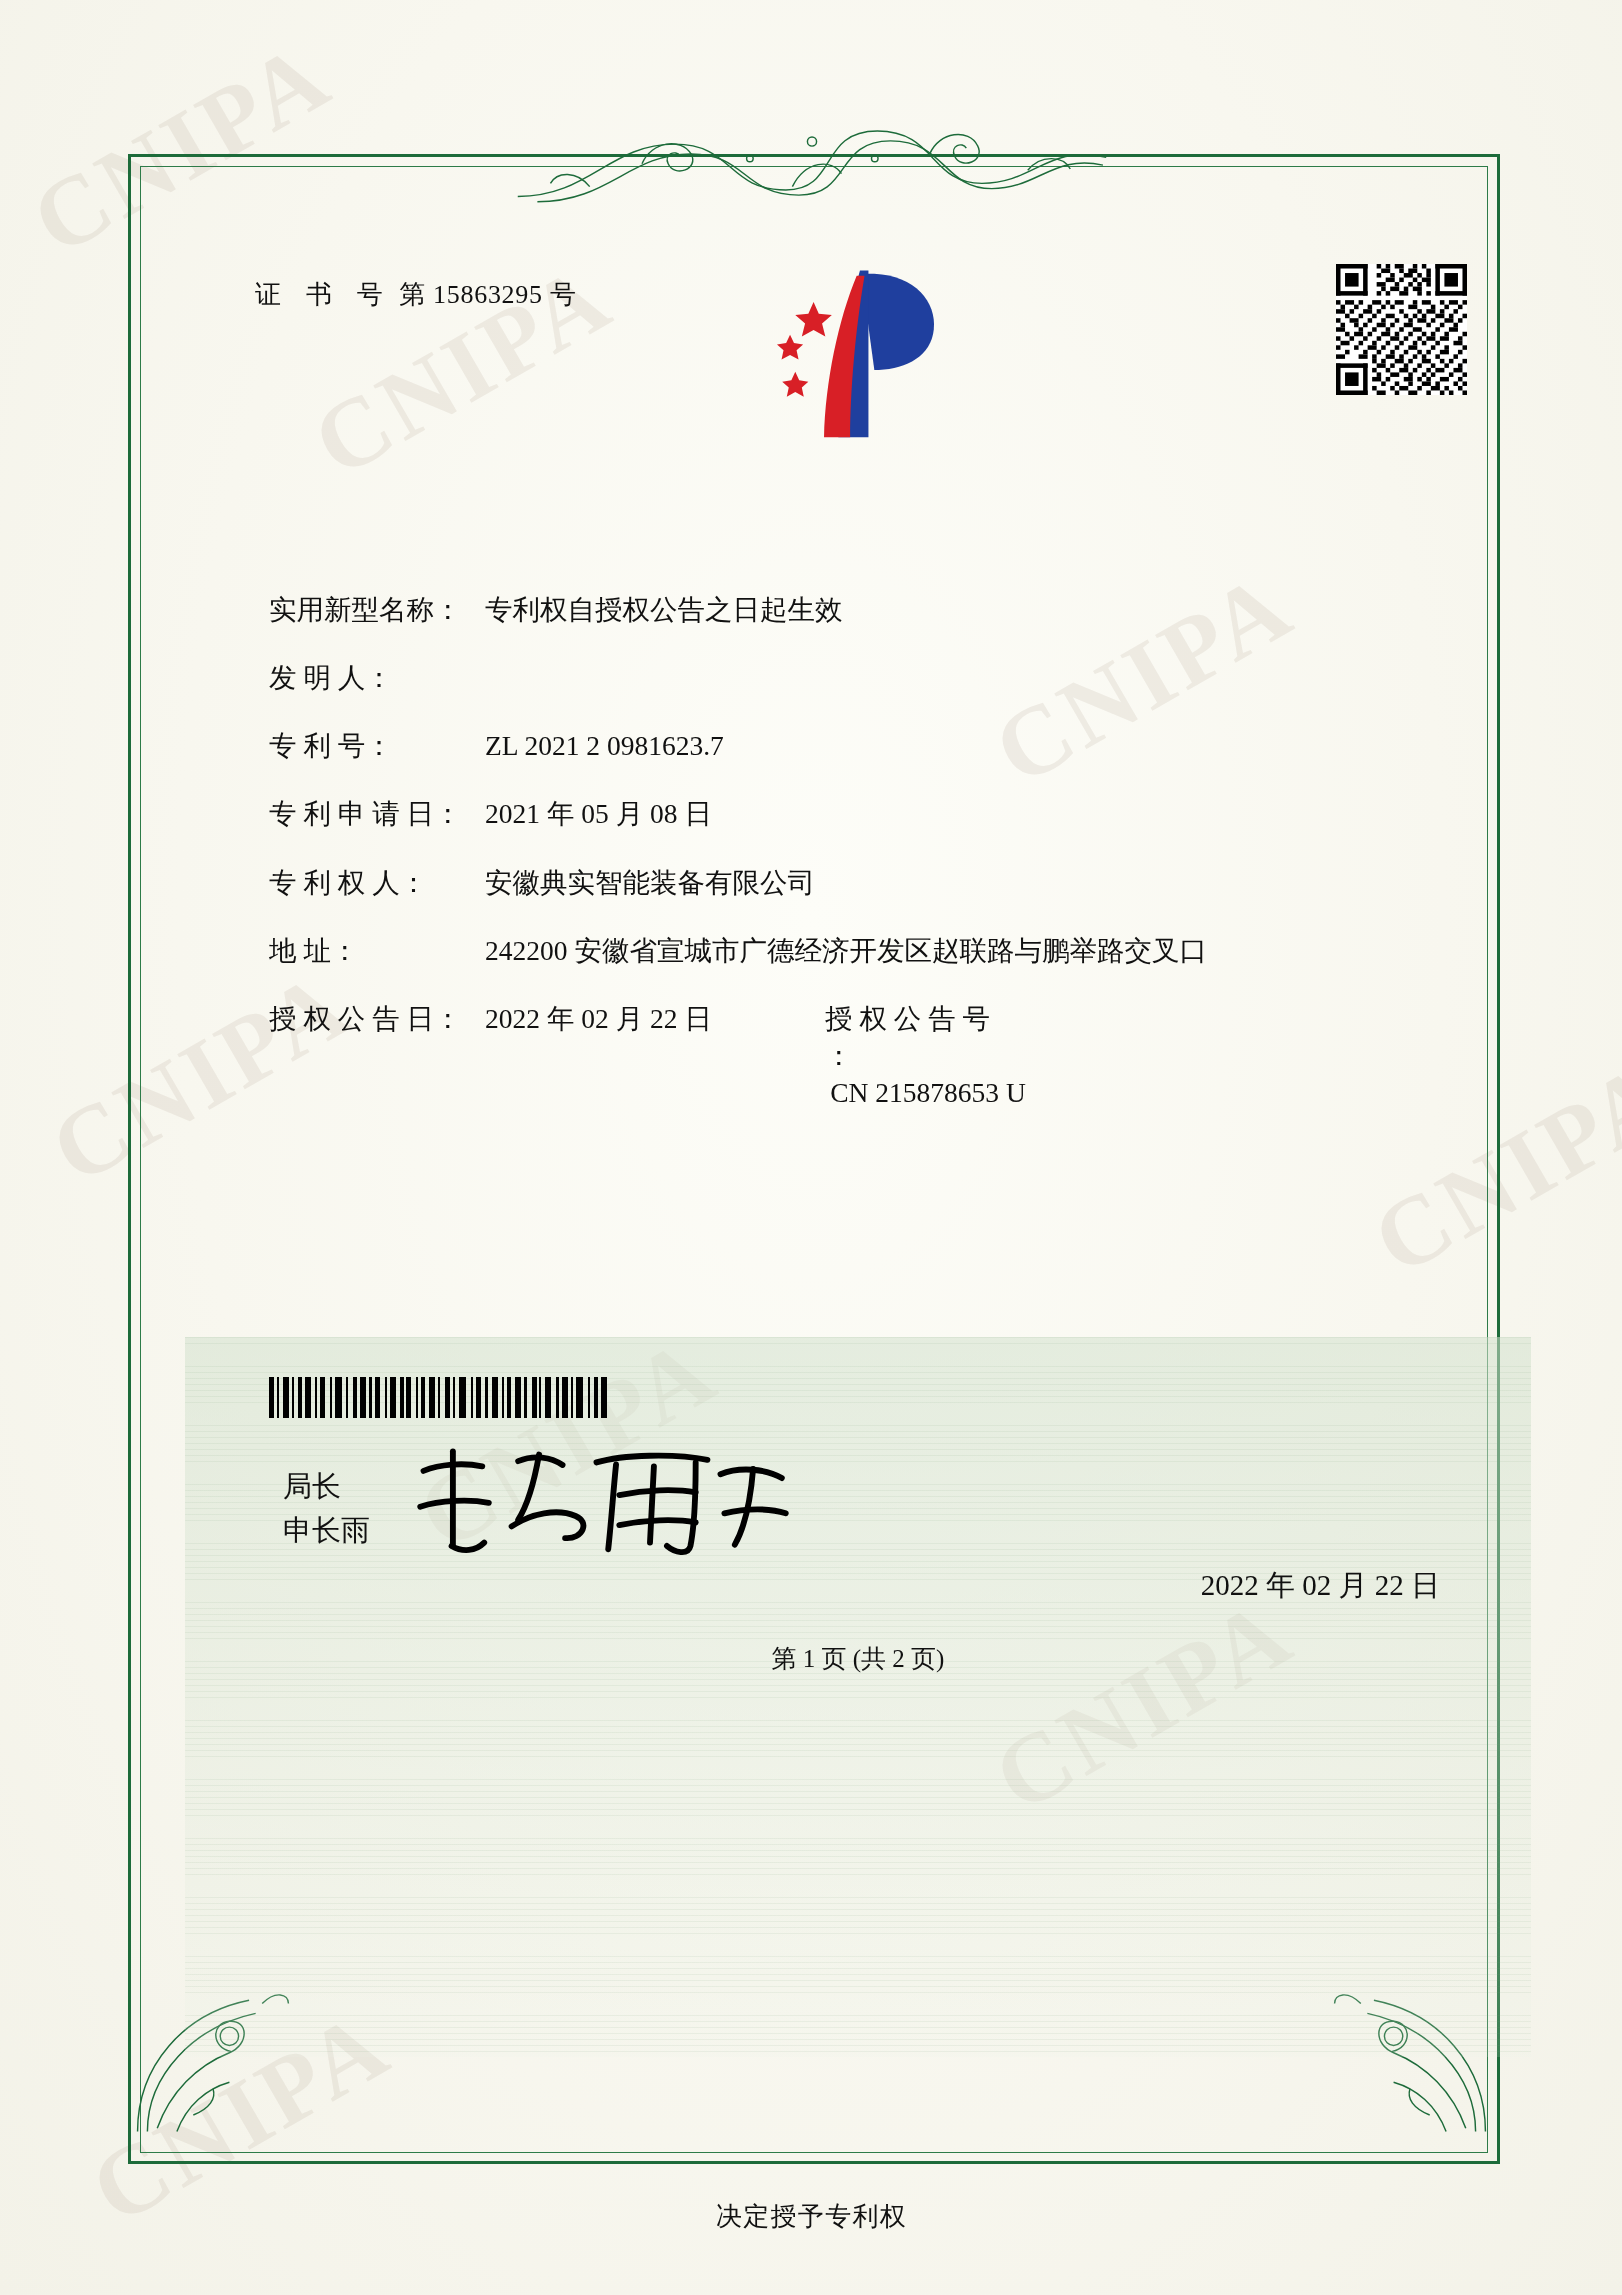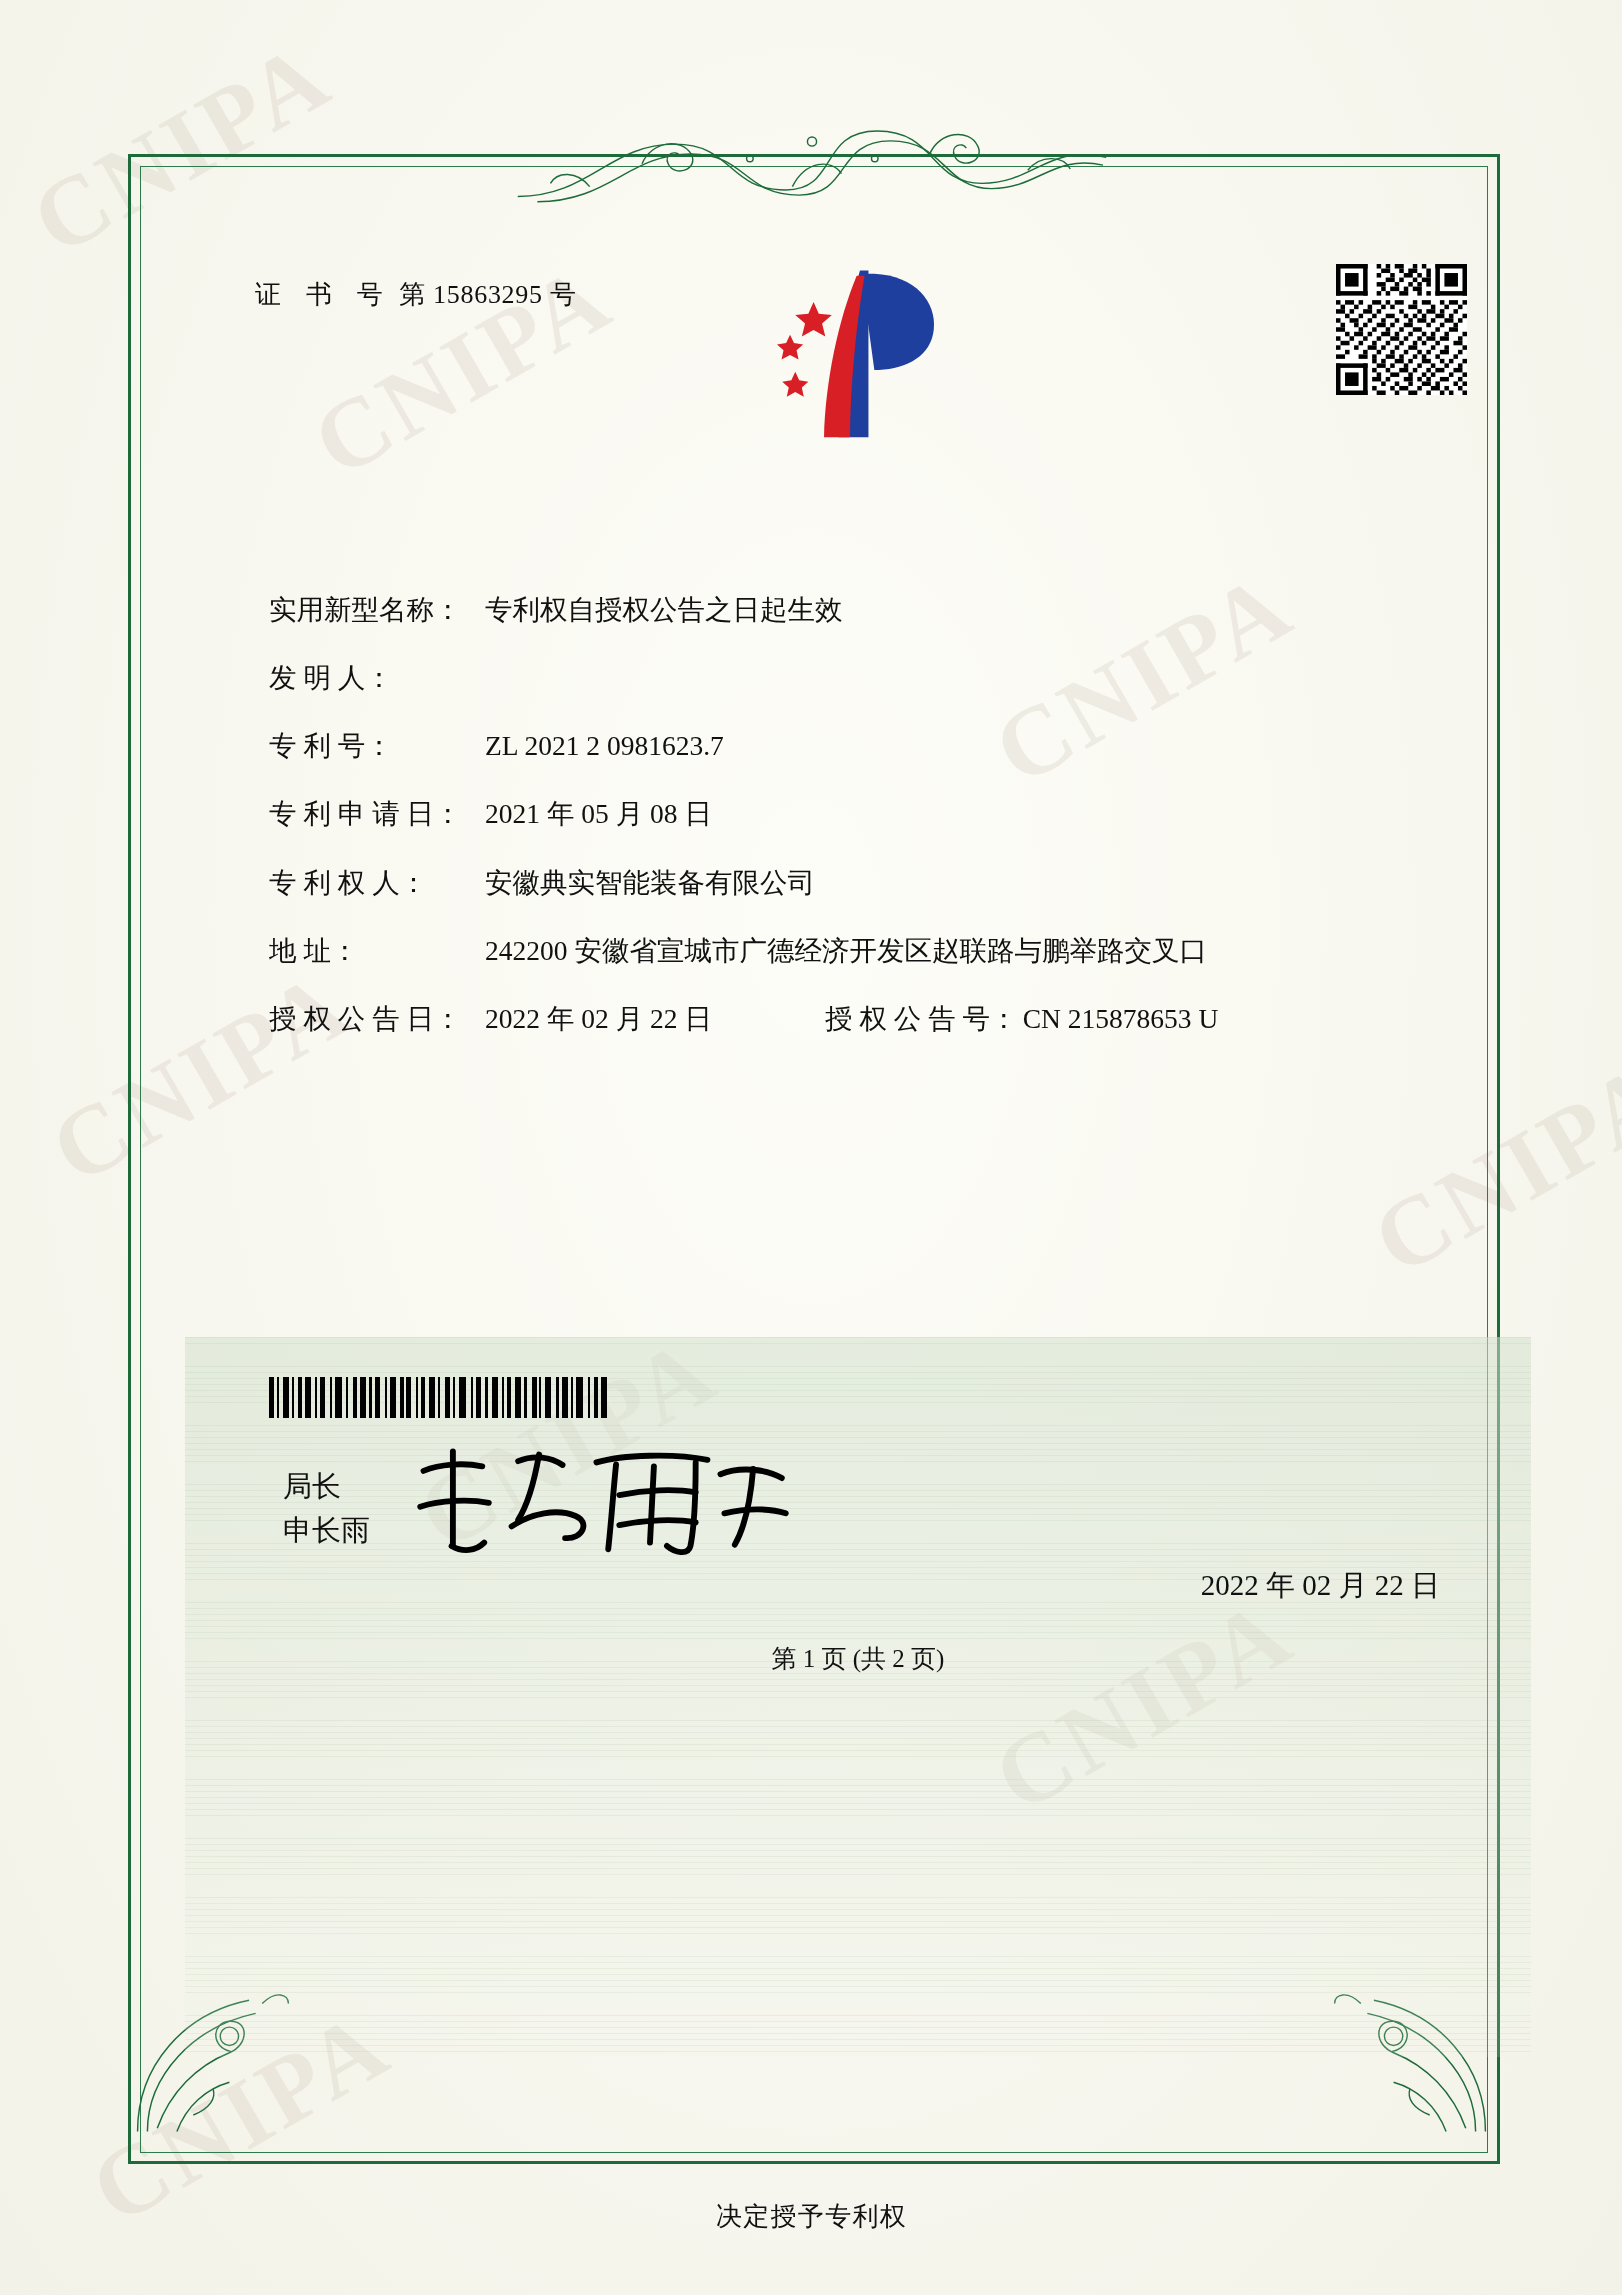--- a/index.html
+++ b/index.html
@@ -608,21 +608,21 @@
           </div>
         <div class="fv" style="max-width:811px;">242200 安徽省宣城市广德经济开发区赵联路与鹏举路交叉口</div>
       </div>
 
       <div class="field inline2">
         <div class="fl">
             <span>授 权 公 告 日</span>
             <span>：</span>
           </div>
         <div class="fv" style="flex:0 0 340px;">2022 年 02 月 22 日</div>
-        <div style="display:flex;">
+        <div style="display:flex;flex-direction:column;">
           <span>授 权 公 告 号</span>
           <span>：</span>
           <span style="margin-left:5.2px;">CN 215878653 U</span>
         </div>
       </div>
 
     </div>
 
 
     <div class="barcode">

